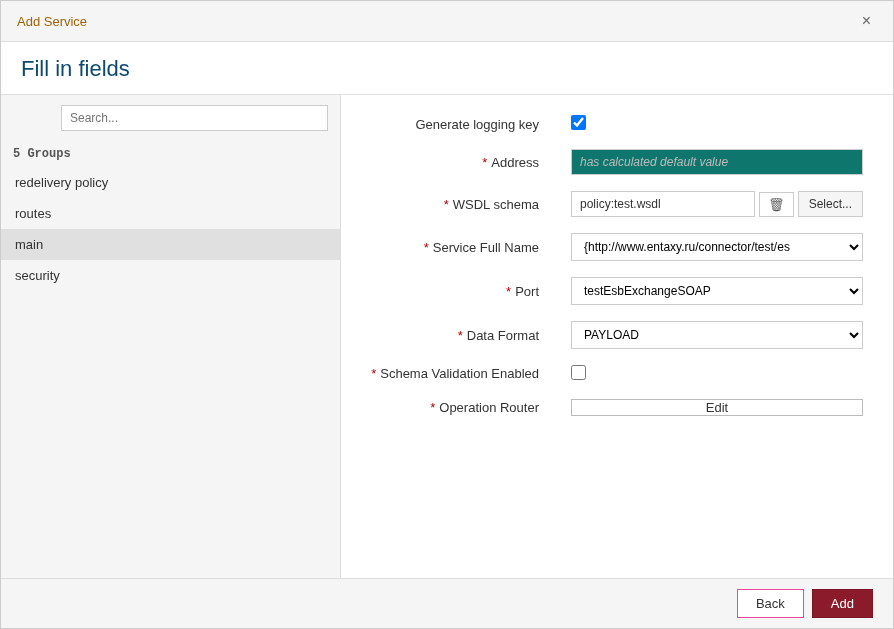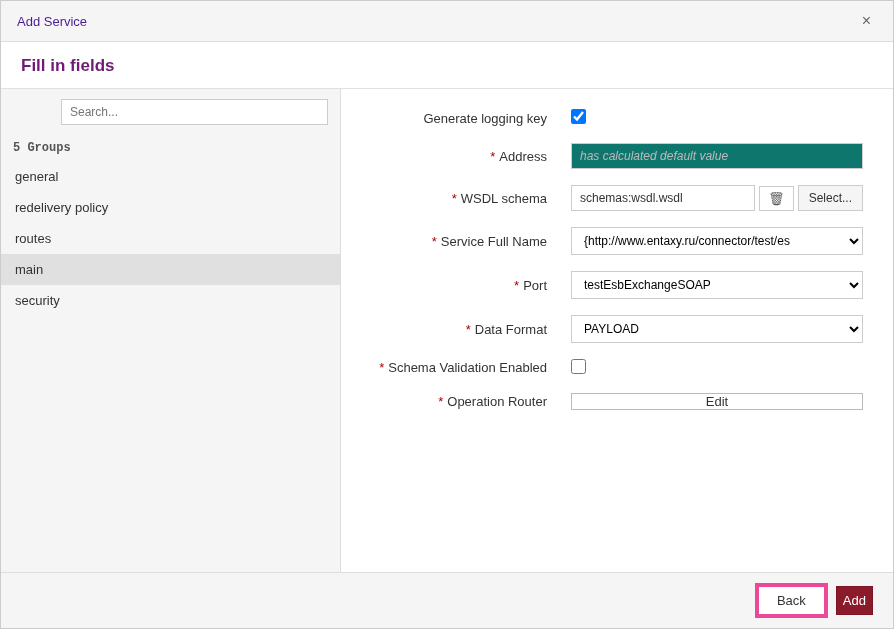--- a/index.html
+++ b/index.html
@@ -24,36 +24,36 @@
     .dialog-header {
       background: #f5f5f5;
       border-bottom: 1px solid #ddd;
       padding: 10px 16px;
       display: flex;
       justify-content: space-between;
       align-items: center;
     }
     .dialog-title {
       font-size: 13px;
-      color: #4c1d95;
+      color: #a16207;
     }
     .close-btn {
       background: none;
       border: none;
       cursor: pointer;
       font-size: 16px;
       color: #666;
       line-height: 1;
       padding: 2px 6px;
     }
     .dialog-subtitle {
       padding: 14px 20px 12px 20px;
-      font-size: 17px;
-      font-weight: bold;
-      color: #701a75;
+      font-size: 22px;
+      font-weight: normal;
+      color: #0c4a6e;
       border-bottom: 1px solid #e0e0e0;
     }
     .dialog-body {
       display: flex;
       flex: 1;
     }
     .sidebar {
       width: 340px;
       border-right: 1px solid #ddd;
       background: #f5f5f5;
@@ -94,21 +94,21 @@
       background: #fff;
     }
     .form-row {
       display: flex;
       align-items: center;
       margin-bottom: 16px;
     }
     .form-label {
       width: 200px;
       text-align: right;
-      padding-right: 24px;
+      padding-right: 32px;
       font-size: 13px;
       color: #333;
       flex-shrink: 0;
     }
     .required-star {
       color: #a00;
       margin-right: 4px;
     }
     .form-control {
       flex: 1;
@@ -183,27 +183,27 @@
       background: #f5f5f5;
       border-top: 1px solid #ddd;
       display: flex;
       justify-content: flex-end;
       gap: 8px;
       align-items: center;
     }
     .btn-back {
       padding: 6px 18px;
       background: #fff;
-      border: 4px solid #ec4899;
+      border: 1px solid #ec4899;
       cursor: pointer;
       font-size: 13px;
       color: #333;
     }
     .btn-add {
-      padding: 6px 6px;
+      padding: 6px 18px;
       background: #8b1a2b;
       border: 1px solid #7a1524;
       cursor: pointer;
       font-size: 13px;
       color: #fff;
     }
   </style>
 </head>
 <body>
 
@@ -216,21 +216,20 @@
 
   <div class="dialog-subtitle">Fill in fields</div>
 
   <div class="dialog-body">
 
     <div class="sidebar">
       <div class="search-box">
         <input type="text" class="search-input" placeholder="Search..." style="">
       </div>
       <div class="groups-label">5 Groups</div>
-      <div class="nav-item">general</div>
       <div class="nav-item">redelivery policy</div>
       <div class="nav-item">routes</div>
       <div class="nav-item active">main</div>
       <div class="nav-item">security</div>
     </div>
 
     <div class="main-content">
 
       <div class="form-row">
         <div class="form-label">
@@ -249,21 +248,21 @@
           <input type="text" class="form-input" placeholder="has calculated default value" style="">
         </div>
       </div>
 
       <div class="form-row">
         <div class="form-label">
           <span class="required-star">*</span><span>WSDL schema</span>
         </div>
         <div class="form-control">
           <div class="wsdl-row">
-            <span class="wsdl-text">schemas:wsdl.wsdl</span>
+            <span class="wsdl-text">policy:test.wsdl</span>
             <button class="trash-btn">🗑</button>
             <button class="select-btn">Select...</button>
           </div>
         </div>
       </div>
 
       <div class="form-row">
         <div class="form-label">
           <span class="required-star">*</span><span>Service Full Name</span>
         </div>

